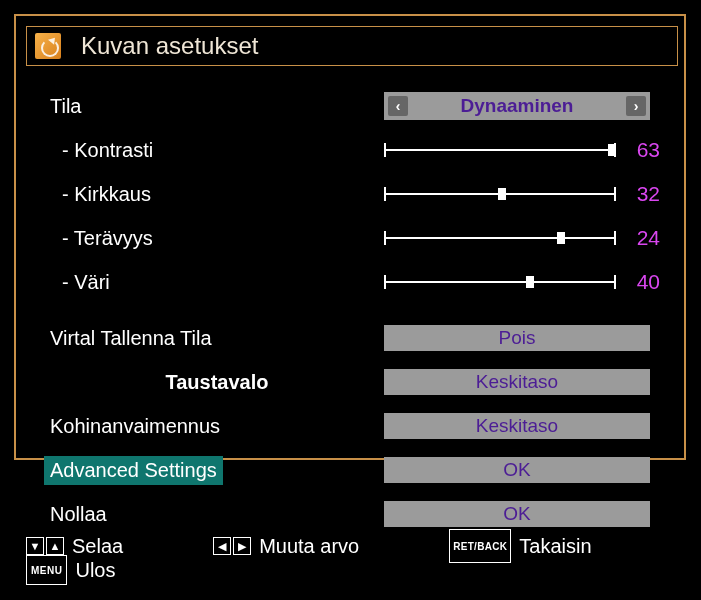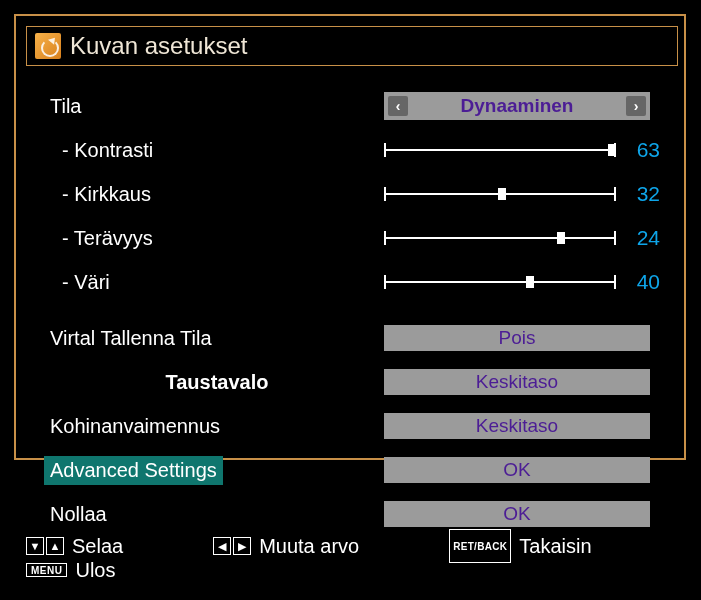--- a/index.html
+++ b/index.html
@@ -20,21 +20,21 @@
     background: #000;
   }
   .title-bar {
     position: absolute;
     left: 10px; top: 10px;
     width: 652px; height: 40px;
     border: 1px solid #c89048;
     display: flex;
     align-items: center;
     padding-left: 8px;
-    gap: 9px;
+    gap: 20px;
   }
   .title-icon {
     width: 26px; height: 26px;
     background: linear-gradient(135deg,#f7b24a,#d8801c);
     border-radius: 2px;
     position: relative;
   }
   .title-icon::before {
     content: "";
     position: absolute;
@@ -145,21 +145,21 @@
   .slider-thumb {
     position: absolute;
     top: -5px;
     width: 8px; height: 12px;
     background: #fff;
   }
   .slider-value {
     flex: 0 0 46px;
     text-align: right;
     font-size: 21px;
-    color: #0ea5e9;
+    color: #d946ef;
     padding-right: 2px;
   }
   .gap { height: 12px; }
 
   
   .footer {
     position: absolute;
     left: 26px; bottom: 18px;
     width: 648px;
     color: #fff;
@@ -179,21 +179,21 @@
   .key-box{
     border:1.5px solid #fff;
     min-width:18px;height:18px;
     display:inline-flex;align-items:center;justify-content:center;
     font-size:11px;
     padding:0 2px;
     color:#fff;
   }
   .menu-box{
     border:1.5px solid #fff;
-    height:14px;
+    height:30px;
     padding:0 4px;
     font-size:10px;
     font-weight:700;
     display:inline-flex;align-items:center;
     letter-spacing:.5px;
   }
   .retback-box{
     border:1.5px solid #fff;
     height:34px;
     padding:0 3px;

